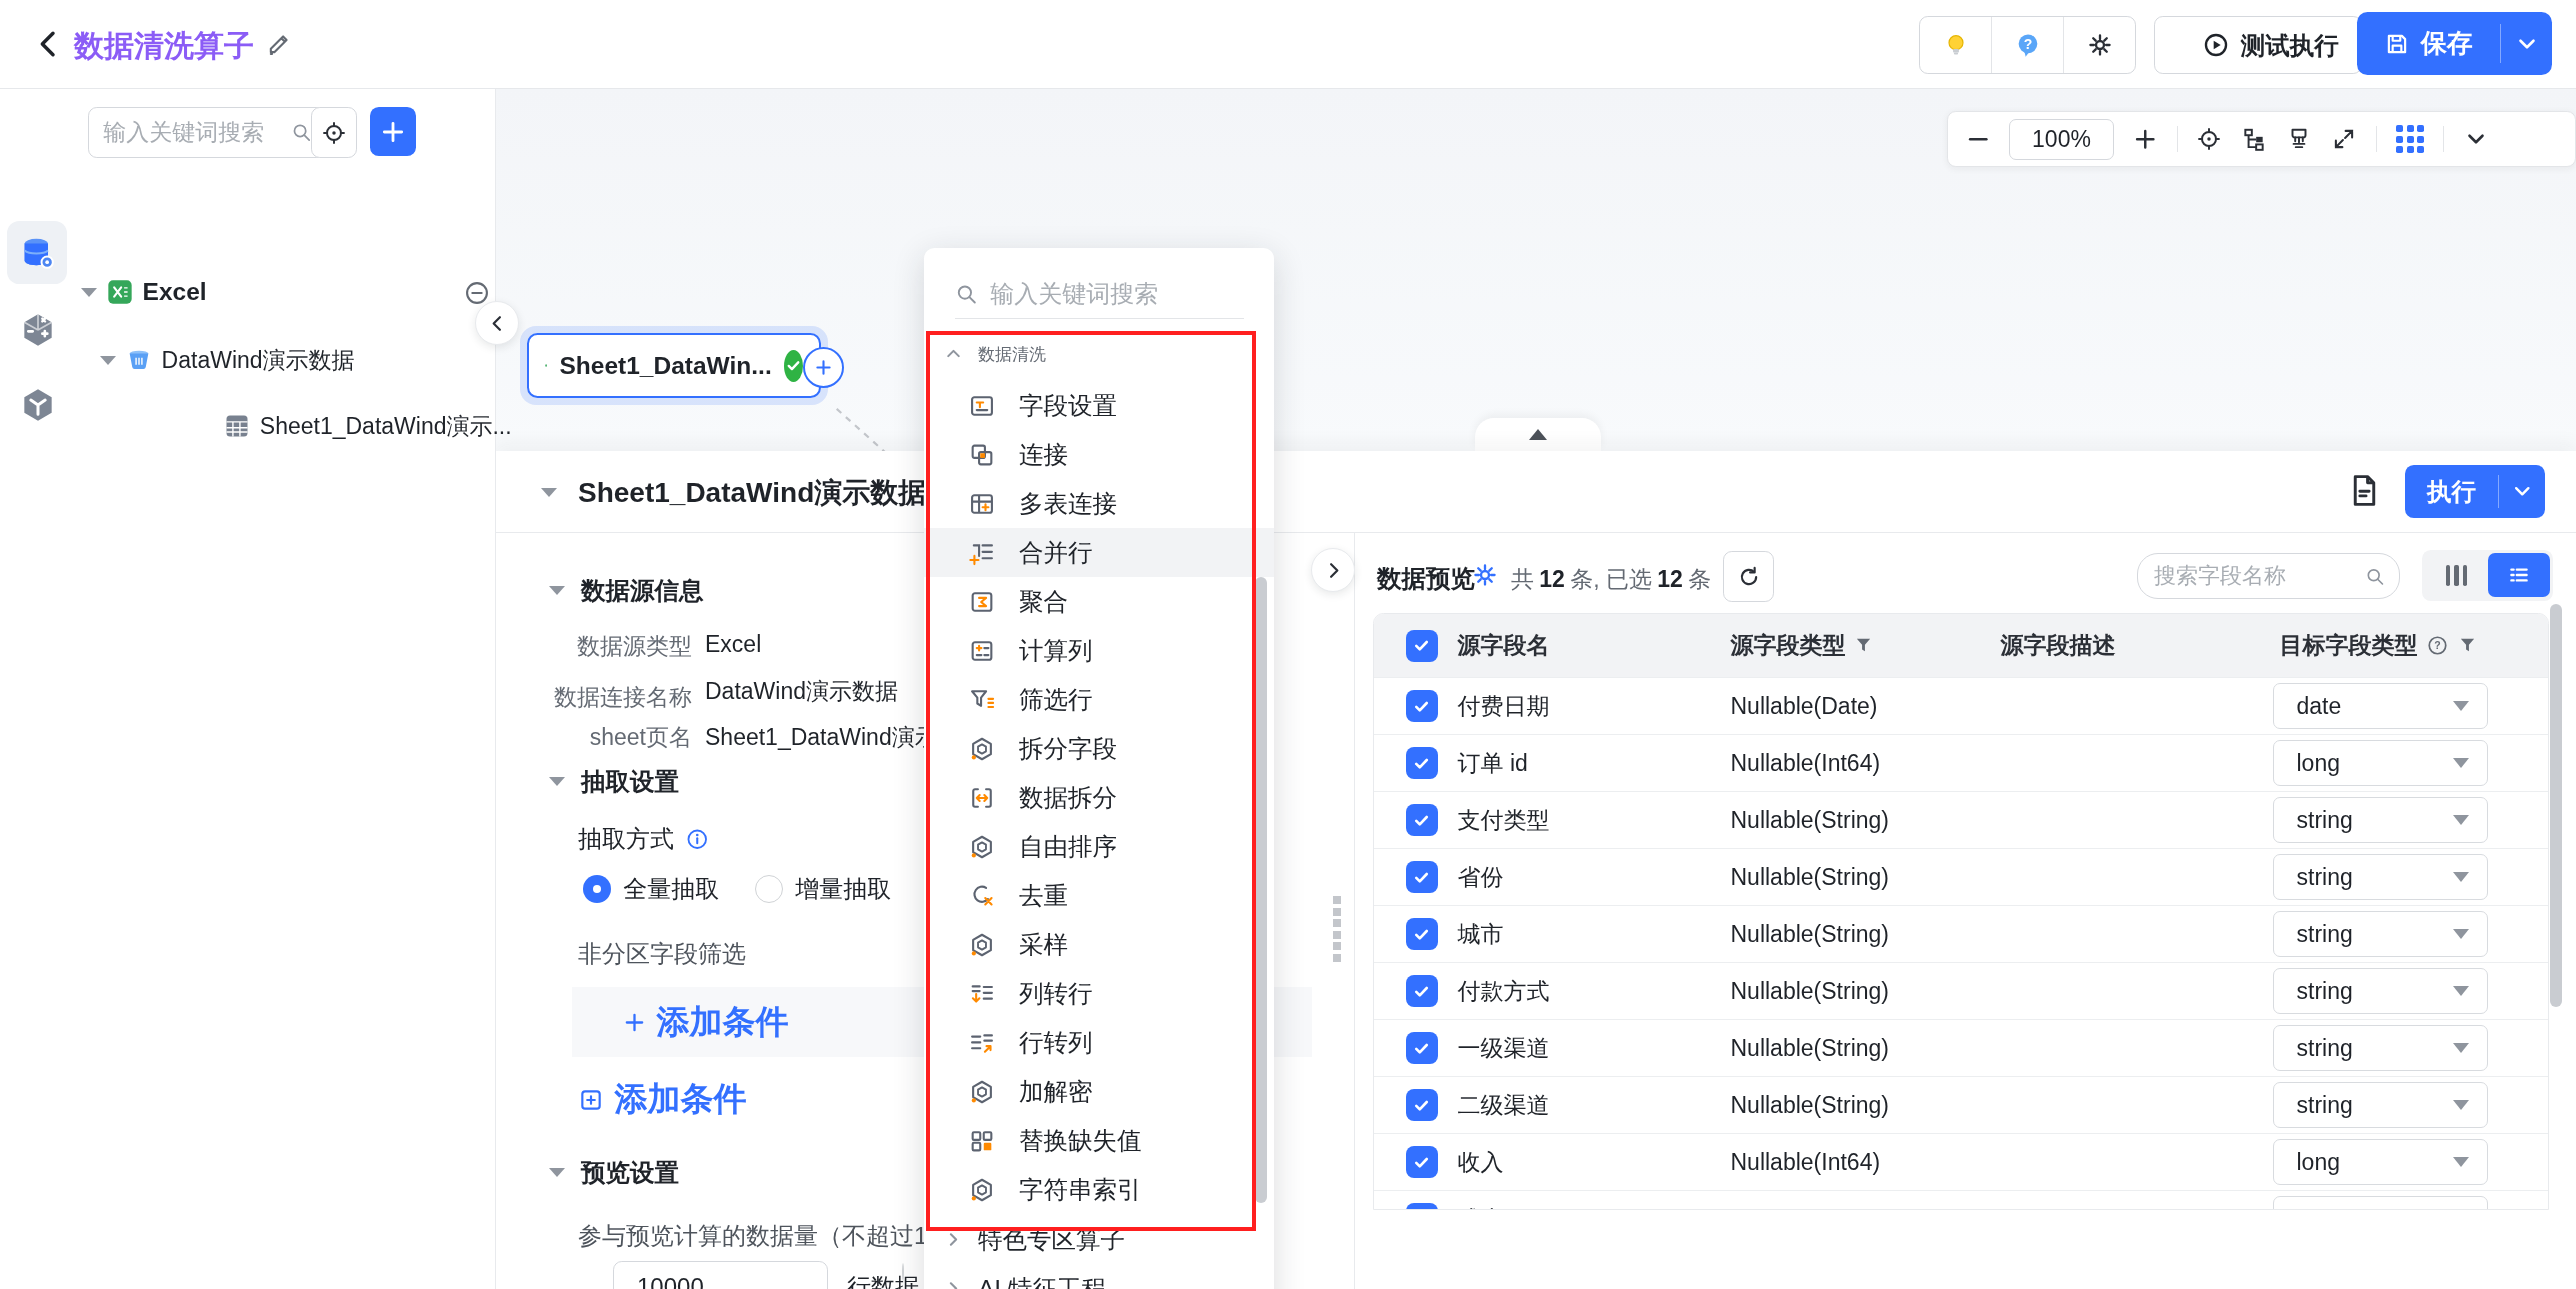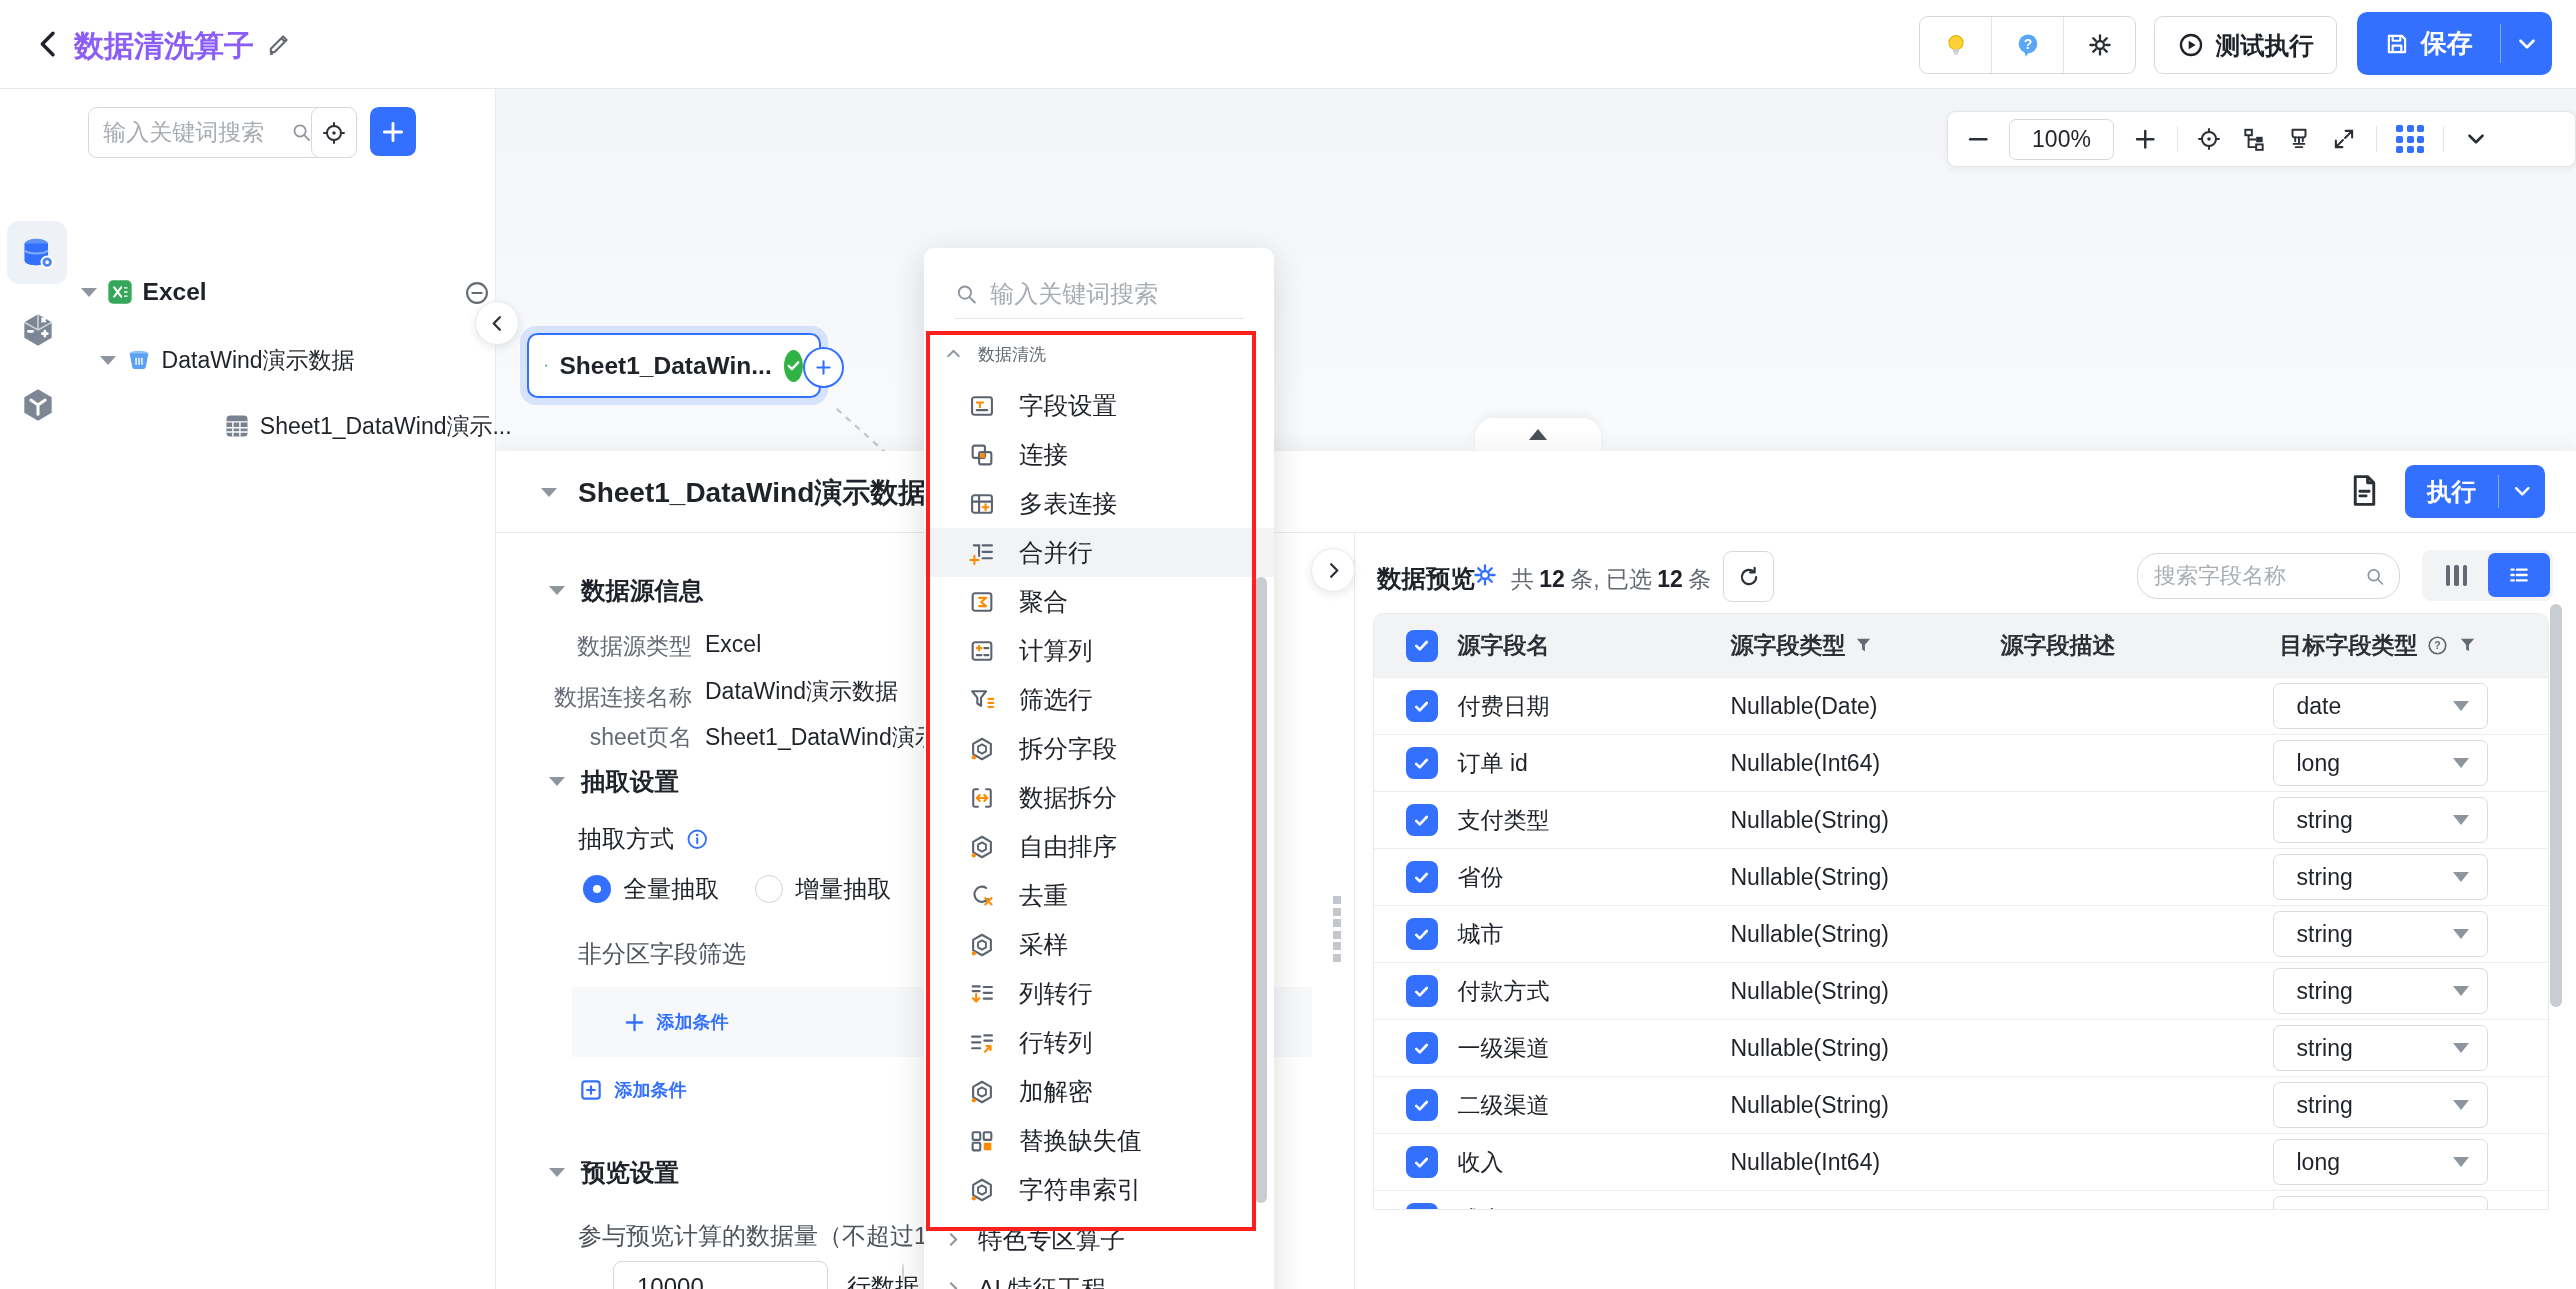--- a/index.html
+++ b/index.html
@@ -7,21 +7,21 @@
        font-family:"Liberation Sans","DejaVu Sans",sans-serif;color:#1f2329;}
   .abs{position:absolute;}
   svg{display:block;}
 
   
   .topbar{position:absolute;left:0;top:0;width:2576px;height:88px;background:#fff;border-bottom:0.9px solid #e6e8eb;z-index:20;}
   .title{position:absolute;left:74px;top:26px;font-size:30px;font-weight:bold;color:#8b5cf6;}
   .toolgroup{position:absolute;left:1919px;top:16px;width:215px;height:56px;border:0.9px solid #d5d8dd;border-radius:8.8px;display:flex;background:#fff;}
   .toolgroup .cell{flex:1;display:flex;align-items:center;justify-content:center;}
   .toolgroup .cell + .cell{border-left:0.9px solid #e3e5e8;}
-  .btn-test{position:absolute;left:2154px;top:16px;width:181px;height:56px;border:0.9px solid #d5d8dd;border-radius:8.8px;background:#fff;display:flex;align-items:center;justify-content:center;gap:10.5px;font-size:24.5px;font-weight:600;color:#1f2329;}
+  .btn-test{position:absolute;left:2154px;top:16px;width:181px;height:56px;border:0.9px solid #d5d8dd;border-radius:8.8px;background:#fff;display:flex;align-items:center;justify-content:center;gap:10.5px;font-size:24.5px;font-weight:600;color:#1f2329;padding-left:25px;}
   .btn-save{position:absolute;left:2357px;top:12.3px;width:195px;height:63px;border-radius:10.5px;background:#3370ff;display:flex;align-items:center;color:#fff;}
   .btn-save .main{flex:1;display:flex;align-items:center;justify-content:center;gap:10.5px;font-size:26px;font-weight:bold;}
   .btn-save .sep{width:0.9px;height:39px;background:rgba(255,255,255,.4);}
   .btn-save .chev{width:51px;display:flex;align-items:center;justify-content:center;}
 
   
   .rail{position:absolute;left:0;top:88px;width:74px;height:1202px;background:#fff;border-right:0.9px solid #eef0f2;z-index:10;}
   .rail-active{position:absolute;left:7px;top:133px;width:60px;height:63px;background:#eef1f5;border-radius:12.3px;}
 
   
@@ -62,21 +62,21 @@
   .btn-run .chev{width:46px;display:flex;align-items:center;justify-content:center;}
 
   .sec-h{position:absolute;display:flex;align-items:center;gap:16px;font-size:24.5px;font-weight:bold;color:#1f2329;}
   .kv-label{position:absolute;width:149px;text-align:right;font-size:23px;color:#646a73;white-space:nowrap;}
   .kv-value{position:absolute;font-size:23px;color:#1f2329;white-space:nowrap;}
   .radio{width:28px;height:28px;border-radius:50%;box-sizing:border-box;}
   .radio.on{background:#3370ff;position:relative;}
   .radio.on:after{content:"";position:absolute;left:9.6px;top:9.6px;width:8.8px;height:8.8px;border-radius:50%;background:#fff;}
   .radio.off{border:1.8px solid #d0d3d6;background:#fff;}
   .graybox{position:absolute;left:77px;top:536px;width:740px;height:70px;background:#f7f8fa;display:flex;align-items:center;}
-  .blue-link{color:#3370ff;font-size:18px;font-weight:600;display:flex;align-items:center;gap:10.5px;}
+  .blue-link{color:#3370ff;font-size:33px;font-weight:600;display:flex;align-items:center;gap:10.5px;}
   .num-input{position:absolute;left:118px;top:810px;width:215px;height:51px;border:0.9px solid #d5d8dd;border-radius:8.8px;display:flex;align-items:center;padding-left:23px;font-size:24px;color:#1f2329;box-sizing:border-box;background:#fff;}
 
   
   .preview{position:absolute;left:859px;top:81px;width:1222px;height:758px;border-left:0.9px solid #e8eaed;}
   .pv-title{position:absolute;left:22px;top:30px;font-size:24.5px;font-weight:bold;}
   .pv-count{position:absolute;left:156px;top:32px;font-size:23px;color:#646a73;white-space:nowrap;}
   .pv-count b{color:#1f2329;font-weight:bold;padding:0 5.3px;text-align:center;}
   .refresh-btn{position:absolute;left:368px;top:19px;width:49px;height:49px;border:0.9px solid #d5d8dd;border-radius:8.8px;display:flex;align-items:center;justify-content:center;background:#fff;}
   .pv-search{position:absolute;left:782px;top:21px;width:263px;height:46px;border:0.9px solid #d5d8dd;border-radius:21px;display:flex;align-items:center;padding:0 14px;gap:7px;box-sizing:border-box;}
   .pv-search input{border:none;outline:none;width:100%;font-size:22px;font-family:inherit;background:transparent;}

